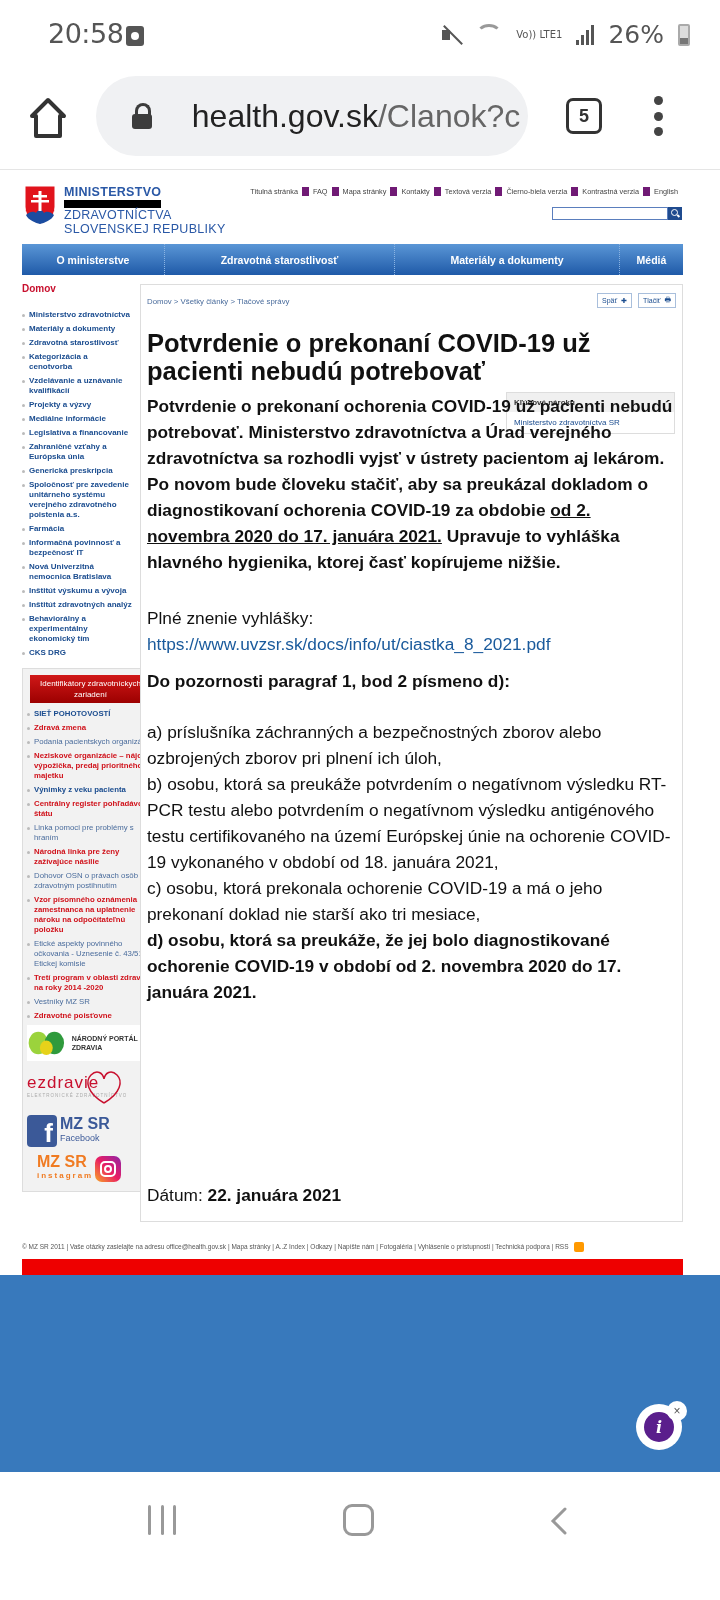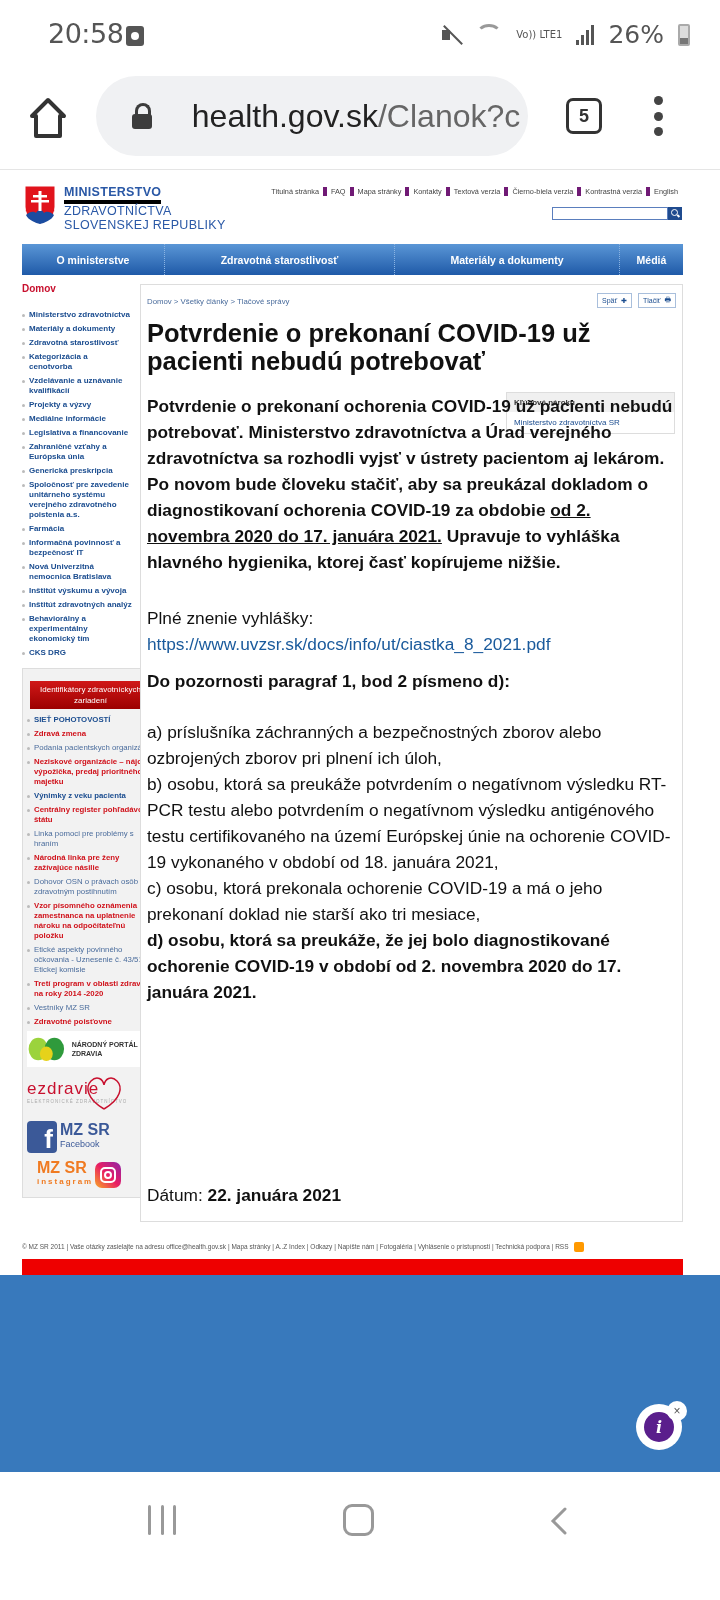--- a/index.html
+++ b/index.html
@@ -27,52 +27,52 @@
   .url-text { margin-left: 40px; font-size: 32px; color: #222; white-space: nowrap; overflow: hidden; width: 340px; font-family: Liberation Sans, sans-serif; }
   .url-text .path { color: #666; }
   .tabs-button { position: absolute; left: 566px; top: 28px; width: 36px; height: 36px; border: 3px solid #333; border-radius: 7px; font-size: 18px; font-weight: bold; text-align: center; line-height: 30px; color: #333; }
   .menu-button { position: absolute; left: 652px; top: 26px; width: 12px; height: 40px; display: flex; flex-direction: column; justify-content: space-between; align-items: center; }
   .menu-button span { width: 9px; height: 9px; background: #444; border-radius: 50%; display: block; }
 
   .page { position: absolute; top: 171px; left: 0; width: 720px; height: 1300px; background: #fff; }
   .logo { position: absolute; left: 24px; top: 14px; display: flex; }
   .coat { width: 32px; height: 40px; position: relative; }
   .logo-text { margin-left: 8px; color: #2a58a6; line-height: 14px; font-size: 12.5px; letter-spacing: 0.3px; }
-  .logo-text .l1 { font-weight: bold; color: #2a58a6; border-bottom: 4px solid #000000; display: inline-block; padding-bottom: 1px; }
+  .logo-text .l1 { font-weight: bold; color: #2a58a6; border-bottom: 8px solid #000000; display: inline-block; padding-bottom: 1px; }
   .top-links { position: absolute; right: 38px; top: 16px; font-size: 7.3px; color: #444; display: flex; }
-  .top-links span { padding: 0 4px; border-left: 4px solid #701a75; }
+  .top-links span { padding: 0 4px; border-left: 7px solid #701a75; }
   .top-links span:first-child { border-left: none; }
   .search-wrap { position: absolute; left: 552px; top: 36px; display: flex; }
   .search-input { width: 116px; height: 13px; border: 1px solid #5a7ebd; }
   .search-btn { width: 14px; height: 13px; background: #1f4b8f; position: relative; }
   .search-btn::before { content: ""; position: absolute; left: 3px; top: 2px; width: 5px; height: 5px; border: 1.5px solid #fff; border-radius: 50%; }
   .search-btn::after { content: ""; position: absolute; left: 9px; top: 8px; width: 3px; height: 1.5px; background: #fff; transform: rotate(45deg); }
   .nav { position: absolute; left: 22px; top: 73px; width: 661px; height: 31px; background: linear-gradient(#5a96d6, #1f5aa8); display: flex; }
   .nav div { color: #fff; font-size: 10.5px; font-weight: bold; display: flex; align-items: center; justify-content: center; border-right: 1px dotted #8ab3e2; }
   .nav div:last-child { border-right: none; }
 
   .sidebar { position: absolute; left: 22px; top: 112px; width: 110px; }
   .side-home { color: #c8102e; font-weight: bold; font-size: 10px; margin-bottom: 16px; }
   .side-list { list-style: none; }
   .side-list li { font-size: 8px; font-weight: bold; color: #1a4c8f; padding-left: 7px; position: relative; line-height: 10px; margin-bottom: 4px; }
   .side-list li::before { content: ""; position: absolute; left: 0; top: 4px; width: 3px; height: 3px; background: #bbb; border-radius: 50%; }
-  .side-box { margin-top: 10px; margin-left: 0; width: 134px; background: #f2f2f2; border: 1px solid #ddd; padding: 12px 4px 4px 4px; }
+  .side-box { margin-top: 10px; margin-left: 0; width: 134px; background: #f2f2f2; border: 1px solid #ddd; padding: 6px 4px 4px 4px; }
   .side-box-title { background: linear-gradient(#d01818, #9c0000); color: #fff; font-size: 8px; text-align: center; padding: 3px 1px; line-height: 11px; margin-bottom: 6px; margin-left: 3px; }
   .side-box li { font-size: 7.8px; line-height: 10px; padding-left: 7px; position: relative; margin-bottom: 4px; list-style: none; }
   .side-box li::before { content: ""; position: absolute; left: 0; top: 4px; width: 3px; height: 3px; background: #bbb; border-radius: 50%; }
   .c-blue { color: #1a4c8f; font-weight: bold; }
   .c-red { color: #d0121b; font-weight: bold; }
   .c-light { color: #4a6c9c; font-weight: normal; }
   .banner { margin-top: 4px; position: relative; height: 36px; }
 
   .content { position: absolute; left: 140px; top: 113px; width: 543px; height: 938px; border: 1px solid #ddd; background: #fff; }
   .breadcrumb { position: absolute; left: 6px; top: 12px; font-size: 7.8px; color: #4a6c9c; }
   .content-actions { position: absolute; right: 6px; top: 8px; display: flex; gap: 6px; }
   .action-btn { font-size: 7px; color: #1a4c8f; border: 1px solid #a9bfdc; padding: 1px 4px; display: flex; align-items: center; gap: 4px; }
-  .article-title { position: absolute; left: 6px; top: 34px; width: 520px; font-size: 25.5px; font-weight: bold; color: #111; line-height: 28px; }
+  .article-title { position: absolute; left: 6px; top: 44px; width: 520px; font-size: 25.5px; font-weight: bold; color: #111; line-height: 28px; }
   .keywords { position: absolute; right: 7px; top: 107px; width: 169px; border: 1px solid #ddd; }
   .kw-head { background: #f0f0f0; font-size: 8px; font-weight: bold; padding: 5px 7px; color: #333; }
   .kw-item { font-size: 8px; color: #1a4c8f; padding: 6px 7px; }
   .article-body { position: absolute; left: 6px; top: 108px; width: 530px; font-size: 17.3px; line-height: 26px; color: #111; }
   .lead { font-weight: bold; }
   .lead .u { text-decoration: underline; }
   .pdf-link { color: #1a5a9c; }
   .date-line { position: absolute; left: 6px; top: 900px; font-size: 17.3px; color: #111; }
 
   .footer-line { position: absolute; left: 22px; top: 1071px; font-size: 6.5px; color: #555; white-space: nowrap; }

